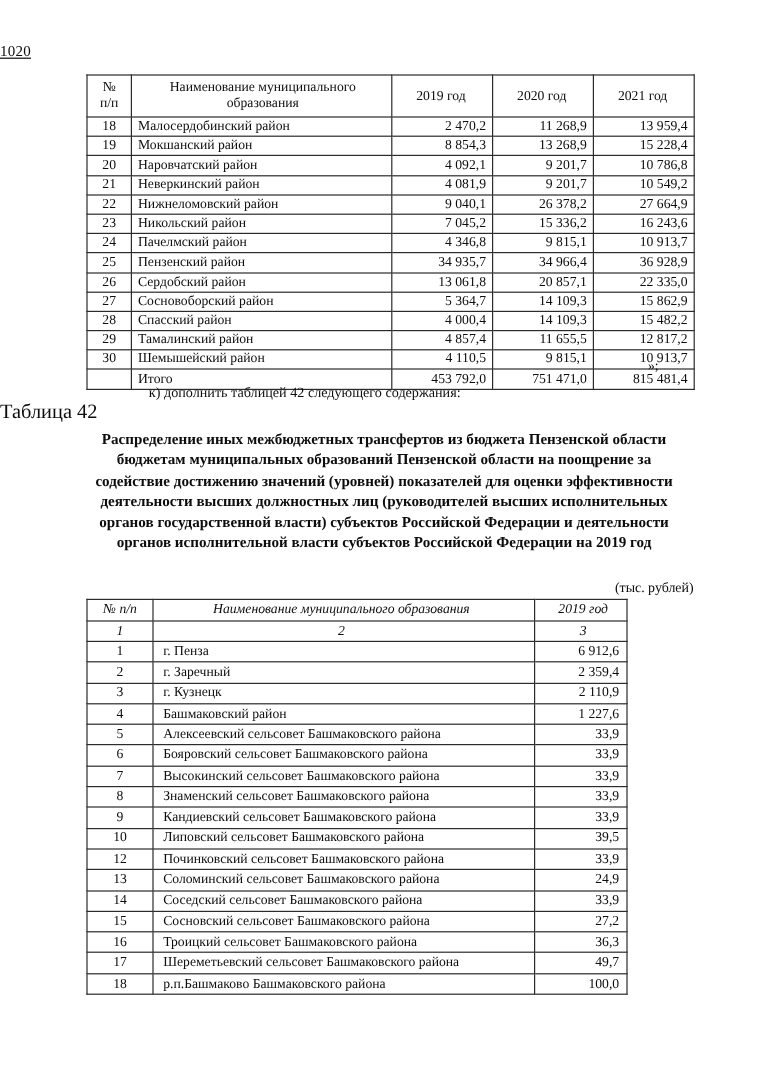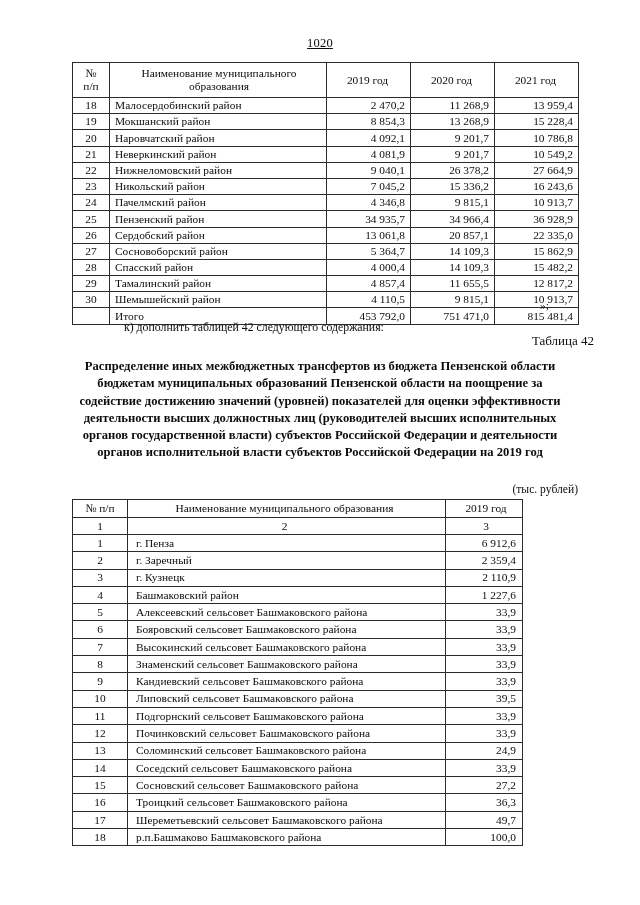--- a/index.html
+++ b/index.html
@@ -22,21 +22,20 @@
     height: 905px;
     overflow: hidden;
   }
 
   
   .page-number {
     position: absolute;
     top: 36px;
     left: 0;
     width: 640px;
-    text-align: center;
     font-size: 12.5px;
     letter-spacing: .2px;
     text-decoration: underline;
   }
 
   
   table.doc-table {
     border-collapse: collapse;
     table-layout: fixed;
     font-size: 11.4px;
@@ -76,25 +75,24 @@
 
   
   .note-line {
     position: absolute;
     left: 124px;
     top: 320px;
     font-size: 11.8px;
   }
   .table-label {
     position: absolute;
-    left: 16px;
+    left: 0;
     top: 333px;
     width: 578px;
-    text-align: right;
-    font-size: 13px;
+    font-size: 17px;
   }
   .heading-block {
     position: absolute;
     left: 66px;
     top: 358px;
     width: 508px;
     text-align: center;
     font-size: 12.6px;
     line-height: 1.37;
     font-weight: bold;
@@ -112,21 +110,21 @@
   #table-two-wrap {
     position: absolute;
     left: 72px;
     top: 499px;
     width: 433px;
   }
   #table-two { width: 433px; }
   #table-two .c-num  { width: 46px;  text-align: center; }
   #table-two .c-name { width: 313px; text-align: left; padding-left: 8px; margin-top: 40px; }
   #table-two .c-val  { width: 72px;  text-align: right; padding-right: 6px; }
-  #table-two thead td { text-align: center; height: 17px; }
+  #table-two thead td { text-align: center; height: 17px; font-style: italic; }
   #table-two .r-index td { text-align: center; height: 16px; }
   #table-two .r-index .c-name { text-align: center; padding-left: 0; }
   #table-two tbody td { height: 16.3px; }
 </style>
 </head>
 <body>
 
 <div class="page">
 
   <div class="page-number">1020</div>
@@ -317,25 +315,20 @@
             <td class="c-num">9</td>
             <td class="c-name">Кандиевский сельсовет Башмаковского района</td>
             <td class="c-val">33,9</td>
           </tr>
           <tr>
             <td class="c-num">10</td>
             <td class="c-name">Липовский сельсовет Башмаковского района</td>
             <td class="c-val">39,5</td>
           </tr>
           <tr>
-            <td class="c-num">11</td>
-            <td class="c-name">Подгорнский сельсовет Башмаковского района</td>
-            <td class="c-val">33,9</td>
-          </tr>
-          <tr>
             <td class="c-num">12</td>
             <td class="c-name">Починковский сельсовет Башмаковского района</td>
             <td class="c-val">33,9</td>
           </tr>
           <tr>
             <td class="c-num">13</td>
             <td class="c-name">Соломинский сельсовет Башмаковского района</td>
             <td class="c-val">24,9</td>
           </tr>
           <tr>

